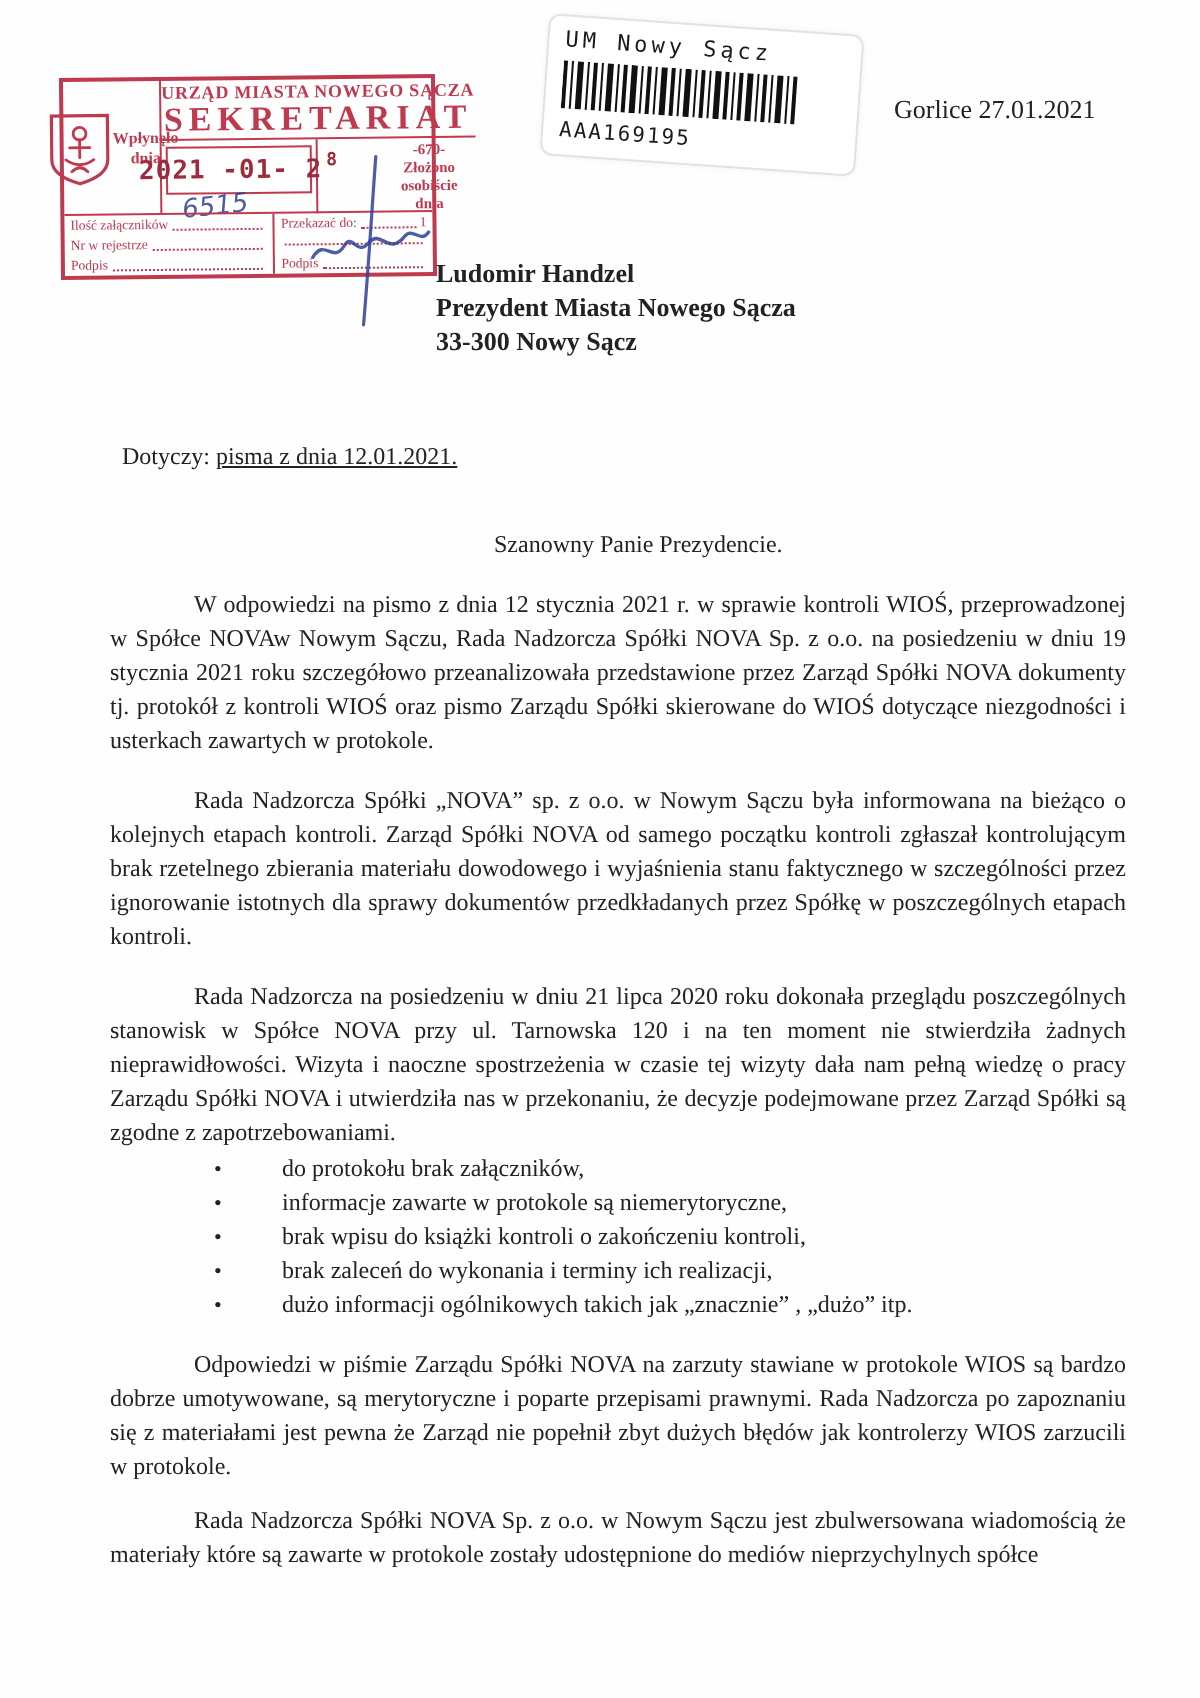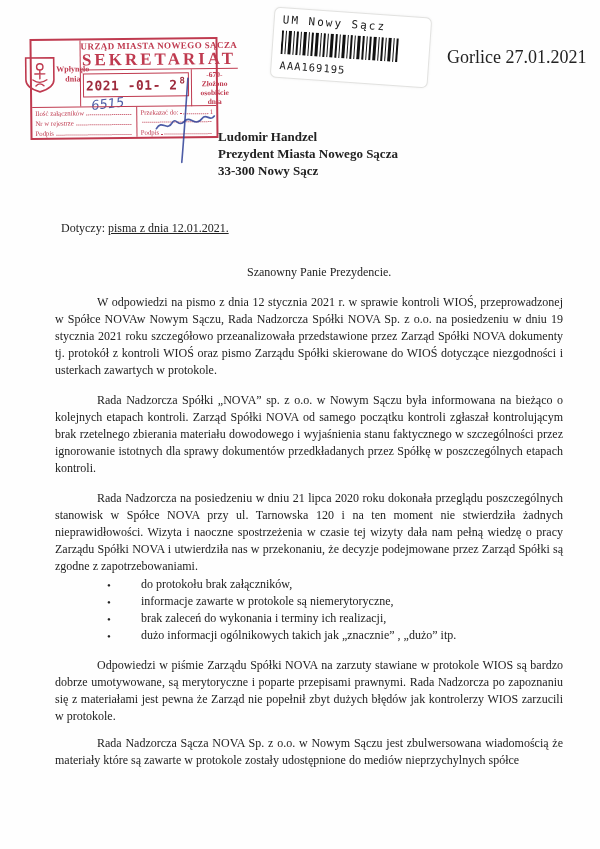--- a/index.html
+++ b/index.html
@@ -37,42 +37,42 @@
     display:flex;align-items:center;justify-content:center;
     font-family:"DejaVu Sans Mono", monospace;font-weight:bold;
     color:var(--date-red);font-size:13px;letter-spacing:0.5px;white-space:nowrap;
   }
   .s-date-sup{font-size:9px;vertical-align:top;position:relative;top:-4px;margin-left:2px;}
   .s-handnum{
     position:absolute;left:10px;top:26px;color:var(--ink-blue);
     font-style:italic;font-size:13px;transform:rotate(-6deg);
     font-family:"DejaVu Sans", sans-serif;opacity:.85;
   }
-  .s-sub{width:46px;border-left:1.5px solid var(--stamp-red);font-size:7.5px;font-weight:bold;text-align:center;line-height:1.2;padding-top:1px;}
+  .s-sub{width:46px;border-left:1.5px solid var(--stamp-red);font-size:7.5px;font-weight:bold;text-align:center;line-height:1.2;padding-top:1px;padding-left:33px;}
   .s-bottom{border-top:1.5px solid var(--stamp-red);display:flex;height:30px;position:relative;}
   .s-col{padding:2px 3px 1px;display:flex;flex-direction:column;justify-content:space-between;}
   .s-col-l{flex:1.35;border-right:1.5px solid var(--stamp-red);}
   .s-col-r{flex:1;position:relative;}
   .s-field{display:flex;align-items:flex-end;font-size:6.8px;line-height:1.1;white-space:nowrap;}
   .dots{flex:1;border-bottom:1px dotted var(--stamp-red);margin:0 2px 1px;min-width:6px;}
   .s-sign{position:absolute;right:-4px;top:-30px;overflow:visible;pointer-events:none;}
 
   
   .sticker{
     position:absolute;left:272px;top:12px;width:140px;
     background:#fff;border:1px solid #e2e2e0;border-radius:6px;
     box-shadow:0 0 3px rgba(0,0,0,.06);
     padding:5px 8px 6px;transform:rotate(4deg);
     font-family:"DejaVu Sans Mono", monospace;color:#1a1a1a;
   }
   .sticker-title{font-size:11px;letter-spacing:2px;white-space:nowrap;margin-bottom:4px;}
   .sticker-code{font-size:10.5px;letter-spacing:1px;margin-top:1px;}
 
   
-  .place-date{position:absolute;left:447px;top:47px;font-size:18px;}
+  .place-date{position:absolute;left:447px;top:47px;font-size:13px;}
 
   
   .addressee{position:absolute;left:218px;top:128px;font-weight:bold;font-size:13px;line-height:1.32;}
 
   
   .letter{position:absolute;left:55px;top:220px;width:508px;font-size:12px;line-height:17px;text-align:justify;}
   .regarding{margin:0 0 0 6px;text-align:left;}
   .regarding .u{text-decoration:underline;}
   .salutation{margin:27px 0 0 192px;text-align:left;}
   .para{margin:13px 0 0 0;text-indent:42px;}
@@ -215,21 +215,22 @@
 
     <div class="salutation">Szanowny Panie Prezydencie.</div>
 
     <p class="para">W odpowiedzi na pismo z dnia 12 stycznia 2021 r. w sprawie kontroli WIOŚ, przeprowadzonej w Spółce NOVAw Nowym Sączu, Rada Nadzorcza Spółki NOVA Sp. z o.o. na posiedzeniu w dniu 19 stycznia 2021 roku szczegółowo przeanalizowała przedstawione przez Zarząd Spółki NOVA dokumenty tj. protokół z kontroli WIOŚ oraz pismo Zarządu Spółki skierowane do WIOŚ dotyczące niezgodności i usterkach zawartych w protokole.</p>
     <p class="para">Rada Nadzorcza Spółki „NOVA” sp. z o.o. w Nowym Sączu była informowana na bieżąco o kolejnych etapach kontroli. Zarząd Spółki NOVA od samego początku kontroli zgłaszał kontrolującym brak rzetelnego zbierania materiału dowodowego i wyjaśnienia stanu faktycznego w szczególności przez ignorowanie istotnych dla sprawy dokumentów przedkładanych przez Spółkę w poszczególnych etapach kontroli.</p>
     <p class="para">Rada Nadzorcza na posiedzeniu w dniu 21 lipca 2020 roku dokonała przeglądu poszczególnych stanowisk w Spółce NOVA przy ul. Tarnowska 120 i na ten moment nie stwierdziła żadnych nieprawidłowości. Wizyta i naoczne spostrzeżenia w czasie tej wizyty dała nam pełną wiedzę o pracy Zarządu Spółki NOVA i utwierdziła nas w przekonaniu, że decyzje podejmowane przez Zarząd Spółki są zgodne z zapotrzebowaniami.</p>
 
     <ul class="bullets">
       <li>do protokołu brak załączników,</li>
       <li>informacje zawarte w protokole są niemerytoryczne,</li>
+      <li>brak wpisu do książki kontroli o zakończeniu kontroli,</li>
       <li>brak zaleceń do wykonania i terminy ich realizacji,</li>
       <li>dużo informacji ogólnikowych takich jak „znacznie” , „dużo” itp.</li>
     </ul>
 
     <p class="para">Odpowiedzi w piśmie Zarządu Spółki NOVA na zarzuty stawiane w protokole WIOS są bardzo dobrze umotywowane, są merytoryczne i poparte przepisami prawnymi. Rada Nadzorcza po zapoznaniu się z materiałami jest pewna że Zarząd nie popełnił zbyt dużych błędów jak kontrolerzy WIOS zarzucili w protokole.</p>
-    <p class="para tight">Rada Nadzorcza Sącza NOVA Sp. z o.o. w Nowym Sączu jest zbulwersowana wiadomością że materiały które są zawarte w protokole zostały udostępnione do mediów nieprzychylnych spółce</p>
+    <p class="para tight">Rada Nadzorcza Spółki NOVA Sp. z o.o. w Nowym Sączu jest zbulwersowana wiadomością że materiały które są zawarte w protokole zostały udostępnione do mediów nieprzychylnych spółce</p>
   </div>
 
 </div>
 
 </body></html>

